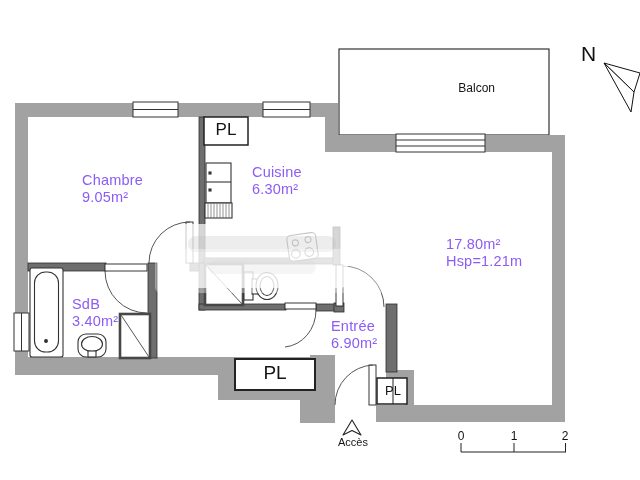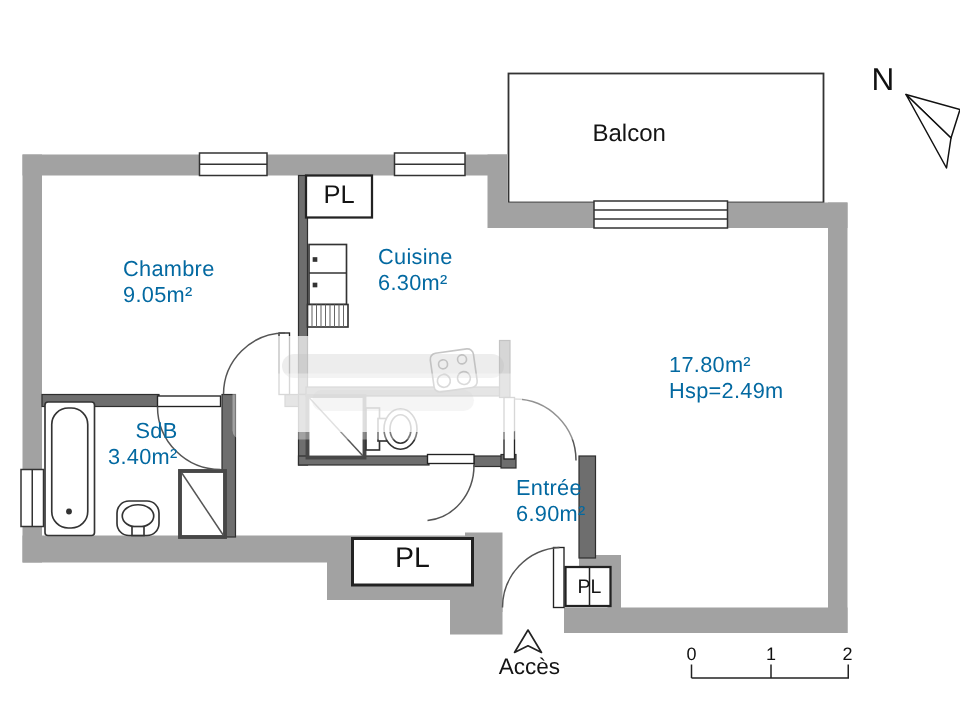--- a/index.html
+++ b/index.html
@@ -1,23 +1,23 @@
 <!DOCTYPE html>
 <html><head>
 <meta charset="utf-8">
 <style>
   html,body{margin:0;padding:0;background:#ffffff;width:640px;height:480px;overflow:hidden;}
   body{font-family:"Liberation Sans", sans-serif;color:#111;}
   .plan{position:relative;width:640px;height:480px;background:#fff;}
   .plan svg{position:absolute;left:0;top:0;}
-  .lbl{position:absolute;font-size:14.5px;line-height:17px;color:#0369a1;letter-spacing:.2px;white-space:nowrap;}
+  .lbl{position:absolute;font-size:14.5px;line-height:17px;color:#8b5cf6;letter-spacing:.2px;white-space:nowrap;}
   .pl-big{position:absolute;font-size:19px;color:#141414;text-align:center;}
   .pl-small{position:absolute;font-size:13px;color:#141414;text-align:center;}
-  .balcon{position:absolute;font-size:16px;color:#141414;text-align:left;}
-  .acces{position:absolute;font-size:15px;color:#141414;text-align:center;}
+  .balcon{position:absolute;font-size:12px;color:#141414;text-align:right;}
+  .acces{position:absolute;font-size:11px;color:#141414;text-align:center;}
   .north-n{position:absolute;font-size:21px;color:#111;}
   .tick{position:absolute;font-size:12px;color:#111;text-align:center;width:20px;}
   .wm{position:absolute;left:176px;top:224px;width:172px;height:64px;background:rgba(255,255,255,.72);border-radius:8px;}
   .wm .bar1{position:absolute;left:12px;top:12px;width:148px;height:16px;background:rgba(185,185,185,.26);border-radius:8px;}
   .wm .bar2{position:absolute;left:32px;top:36px;width:108px;height:14px;background:rgba(185,185,185,.22);border-radius:7px;}
   .wm2{position:absolute;left:155px;top:249px;width:250px;height:44px;background:rgba(255,255,255,.36);border-radius:6px;}
 </style>
 </head>
 <body>
 
@@ -159,31 +159,31 @@
   <div class="wm2"></div>
 
   <div class="lbl" style="left:82px;top:172px;">
     <div>Chambre</div>
     <div>9.05m²</div>
   </div>
   <div class="lbl" style="left:252px;top:164px;">
     <div>Cuisine</div>
     <div>6.30m²</div>
   </div>
-  <div class="lbl" style="left:72px;top:280px;text-align:right;">
+  <div class="lbl" style="left:72px;top:296px;">
     <div>SdB</div>
     <div>3.40m²</div>
   </div>
-  <div class="lbl" style="left:344px;top:318px;">
+  <div class="lbl" style="left:331px;top:318px;">
     <div>Entrée</div>
     <div>6.90m²</div>
   </div>
   <div class="lbl" style="left:446px;top:236px;">
     <div>17.80m²</div>
-    <div>Hsp=2.49m</div>
+    <div>Hsp=1.21m</div>
   </div>
   <div class="balcon" style="left:395px;top:81px;width:100px;">Balcon</div>
 
   <div class="pl-big" style="left:204px;top:120px;width:44px;font-size:17px;">PL</div>
   <div class="pl-big" style="left:235px;top:362px;width:80px;">PL</div>
   <div class="pl-small" style="left:377px;top:383px;width:32px;">PL</div>
 
   <div class="acces" style="left:322px;top:436px;width:62px;">Accès</div>
 
   <div class="north-n" style="left:581px;top:42px;">N</div>

